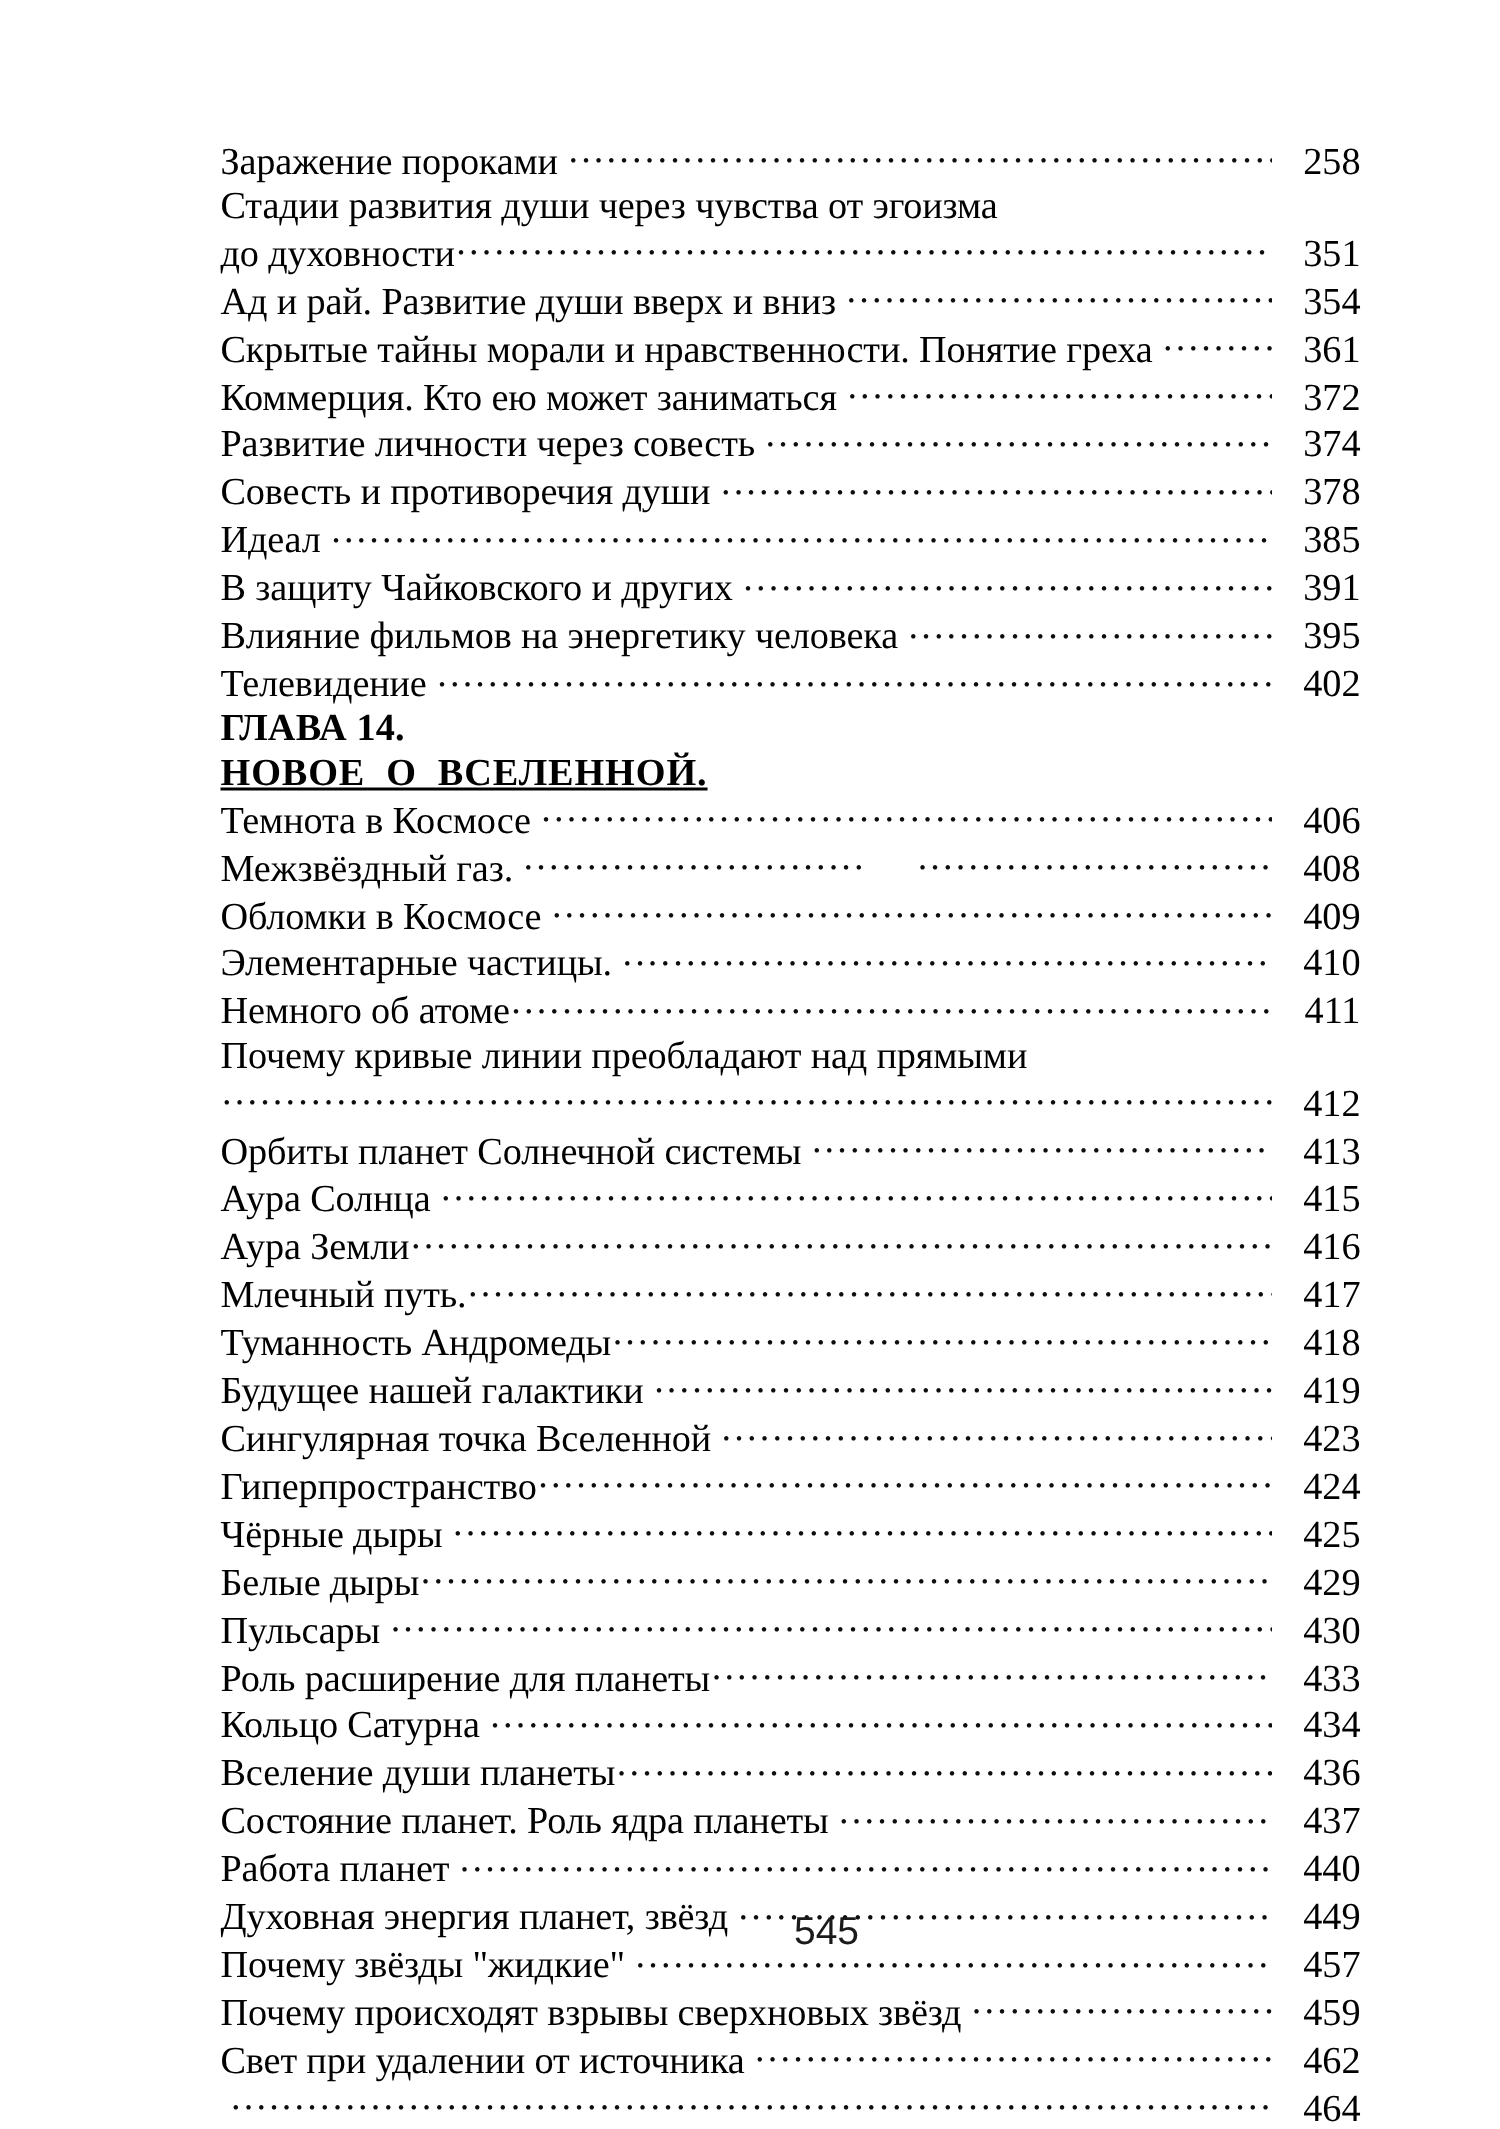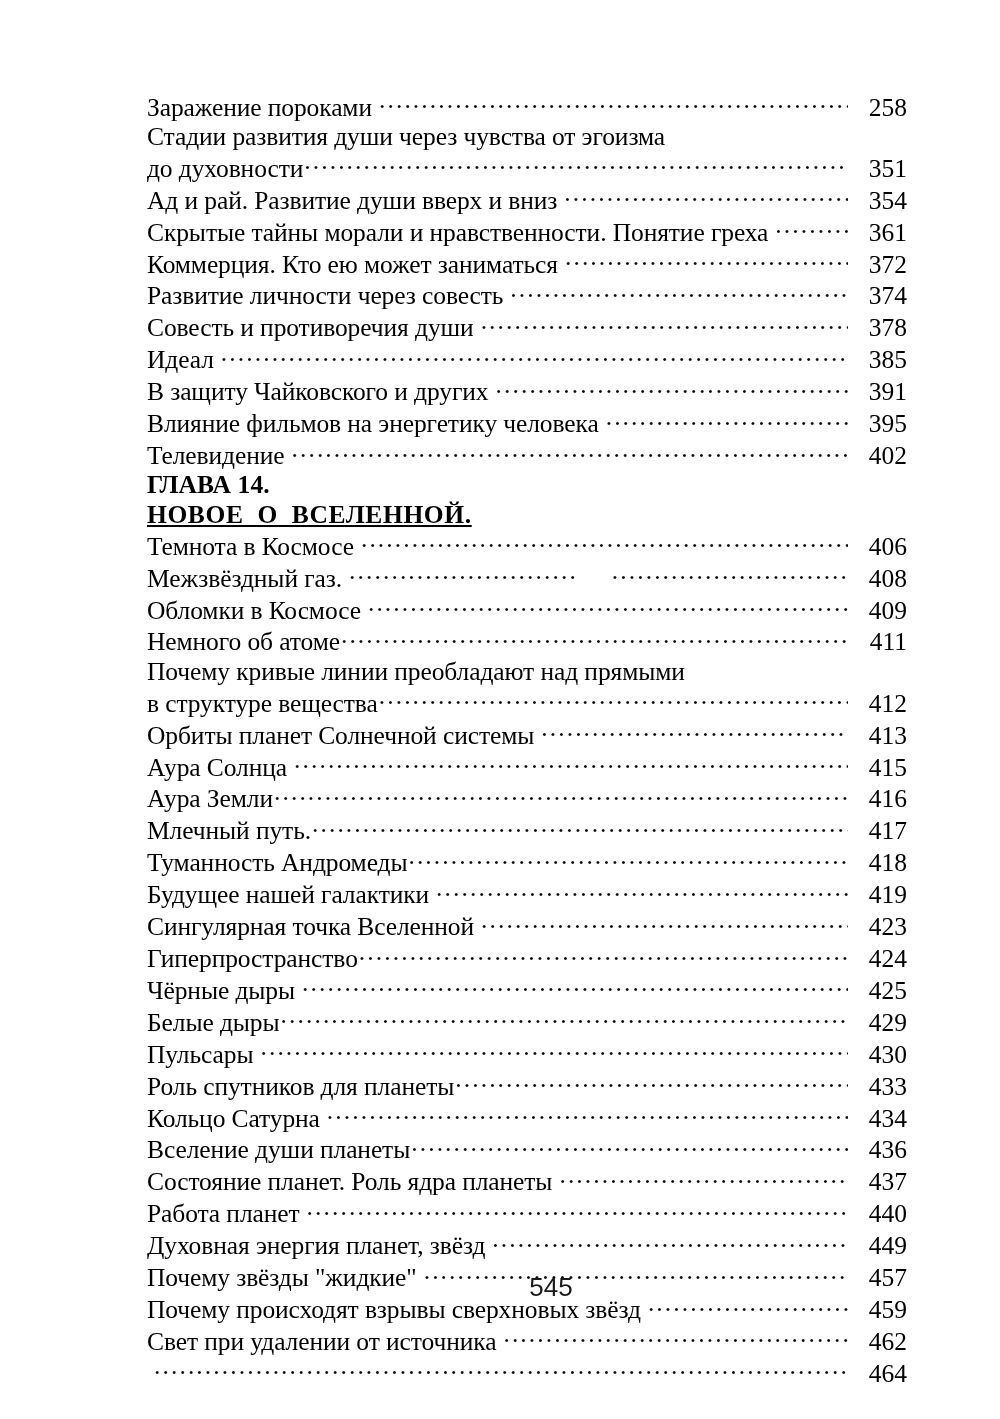--- a/index.html
+++ b/index.html
@@ -219,31 +219,37 @@
       </div>
       <div class="entry">
         <div class="entry-line">
           <span class="title">Обломки в Космосе</span>
           <span class="leader"></span>
           <span class="page-num">409</span>
         </div>
       </div>
       <div class="entry">
         <div class="entry-line">
+          <span class="title">Элементарные частицы.</span>
+          <span class="leader"></span>
+          <span class="page-num">410</span>
+        </div>
+      </div>
+      <div class="entry">
+        <div class="entry-line">
           <span class="title">Немного об атоме</span>
           <span class="leader" style="margin-left: 1px;"></span>
           <span class="page-num">411</span>
         </div>
       </div>
       <div class="entry">
         <div class="entry-line nolead">
           <span class="title">Почему кривые линии преобладают над прямыми</span>
         </div>
         <div class="entry-line">
-          <span class="title">в структуре вещества</span>
           <span class="leader" style="margin-left: 1px;"></span>
           <span class="page-num">412</span>
         </div>
       </div>
       <div class="entry">
         <div class="entry-line">
           <span class="title">Орбиты планет Солнечной системы</span>
           <span class="leader"></span>
           <span class="page-num">413</span>
         </div>
@@ -313,21 +319,21 @@
       </div>
       <div class="entry">
         <div class="entry-line">
           <span class="title">Пульсары</span>
           <span class="leader"></span>
           <span class="page-num">430</span>
         </div>
       </div>
       <div class="entry">
         <div class="entry-line">
-          <span class="title">Роль спутников для планеты</span>
+          <span class="title">Роль расширение для планеты</span>
           <span class="leader" style="margin-left: 1px;"></span>
           <span class="page-num">433</span>
         </div>
       </div>
       <div class="entry">
         <div class="entry-line">
           <span class="title">Кольцо Сатурна</span>
           <span class="leader"></span>
           <span class="page-num">434</span>
         </div>

